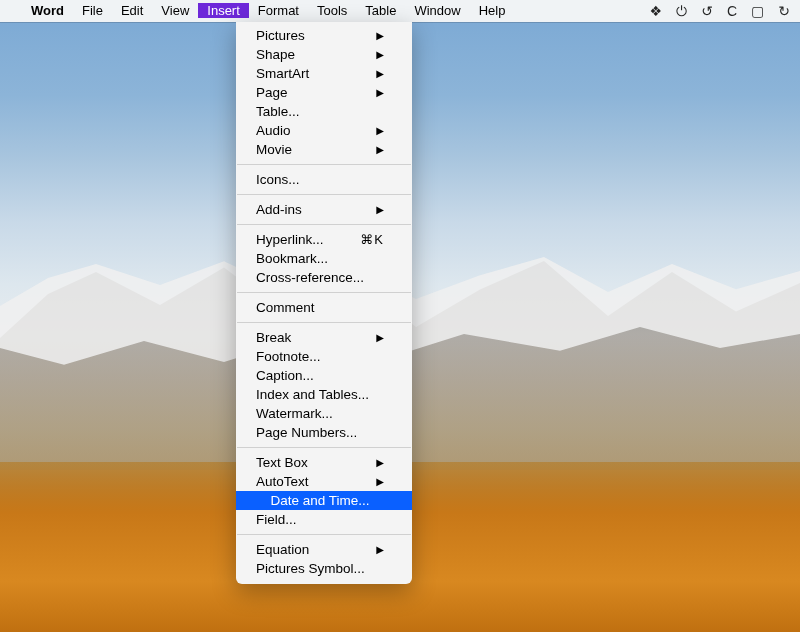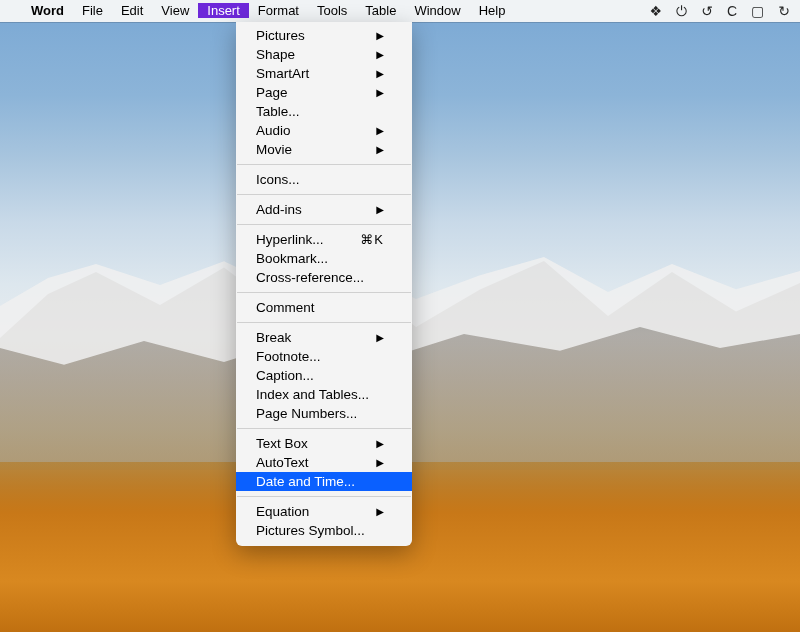--- a/index.html
+++ b/index.html
@@ -84,20 +84,21 @@
   padding: 0 28px 0 20px;
   color: #000;
   cursor: default;
 }
 .dd-item .lbl { flex: 1; }
 .dd-item .arrow { font-size:10px; color:#000; }
 .dd-item .shortcut { color:#000; font-size:13px; letter-spacing:1px;}
 .dd-item.highlight {
   background: #0a60ff;
   color: #fff;
+  text-align: center;
 }
 .dd-sep {
   height: 1px;
   margin: 5px 1px;
   background: #d0d0d0;
 }
 </style>
 </head>
 <body>
 
@@ -183,34 +184,40 @@
     <div class="dd-item">
       <span class="lbl">Footnote...</span>
     </div>
     <div class="dd-item">
       <span class="lbl">Caption...</span>
     </div>
     <div class="dd-item">
       <span class="lbl">Index and Tables...</span>
     </div>
     <div class="dd-item">
+      <span class="lbl">Watermark...</span>
+    </div>
+    <div class="dd-item">
       <span class="lbl">Page Numbers...</span>
     </div>
     <div class="dd-sep"></div>
     <div class="dd-item">
       <span class="lbl">Text Box</span>
       <span class="arrow">▶</span>
     </div>
     <div class="dd-item">
       <span class="lbl">AutoText</span>
       <span class="arrow">▶</span>
     </div>
     <div class="dd-item highlight">
       <span class="lbl">Date and Time...</span>
     </div>
+    <div class="dd-item">
+      <span class="lbl">Field...</span>
+    </div>
     <div class="dd-sep"></div>
     <div class="dd-item">
       <span class="lbl">Equation</span>
       <span class="arrow">▶</span>
     </div>
     <div class="dd-item">
       <span class="lbl">Pictures Symbol...</span>
     </div>
   </div>
 

